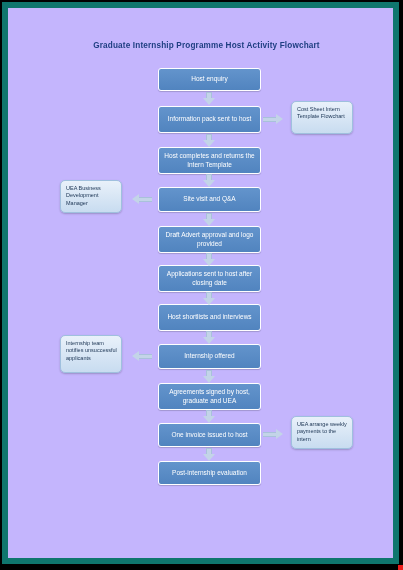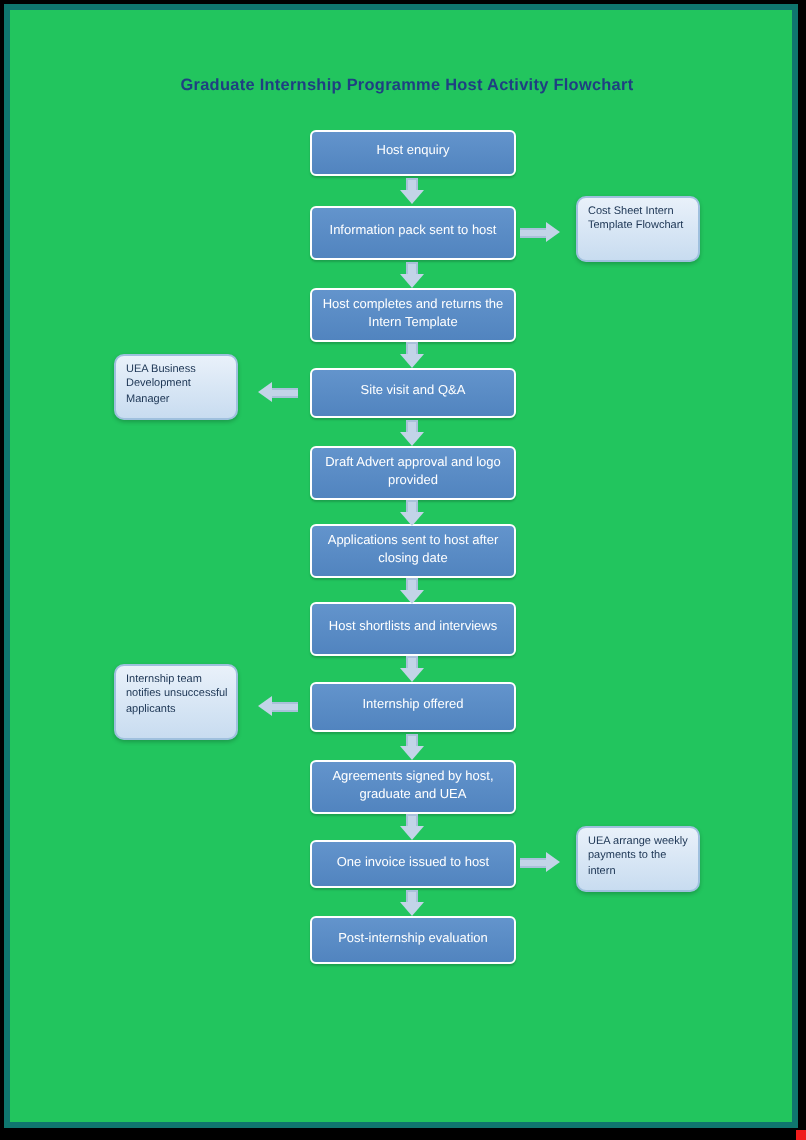--- a/index.html
+++ b/index.html
@@ -13,22 +13,22 @@
     overflow: hidden;
     font-family: "Liberation Sans", sans-serif;
   }
 
   #page {
     position: absolute;
     left: 2px;
     top: 2px;
     width: 397px;
     height: 562px;
-    background: #22c55e;
-    border: 3px solid #0f766e;
+    background: #c4b5fd;
+    border: 6px solid #0f766e;
     box-sizing: border-box;
     overflow: hidden;
   }
 
   #title {
     position: absolute;
     left: 0;
     top: 33px;
     width: 397px;
     text-align: center;

